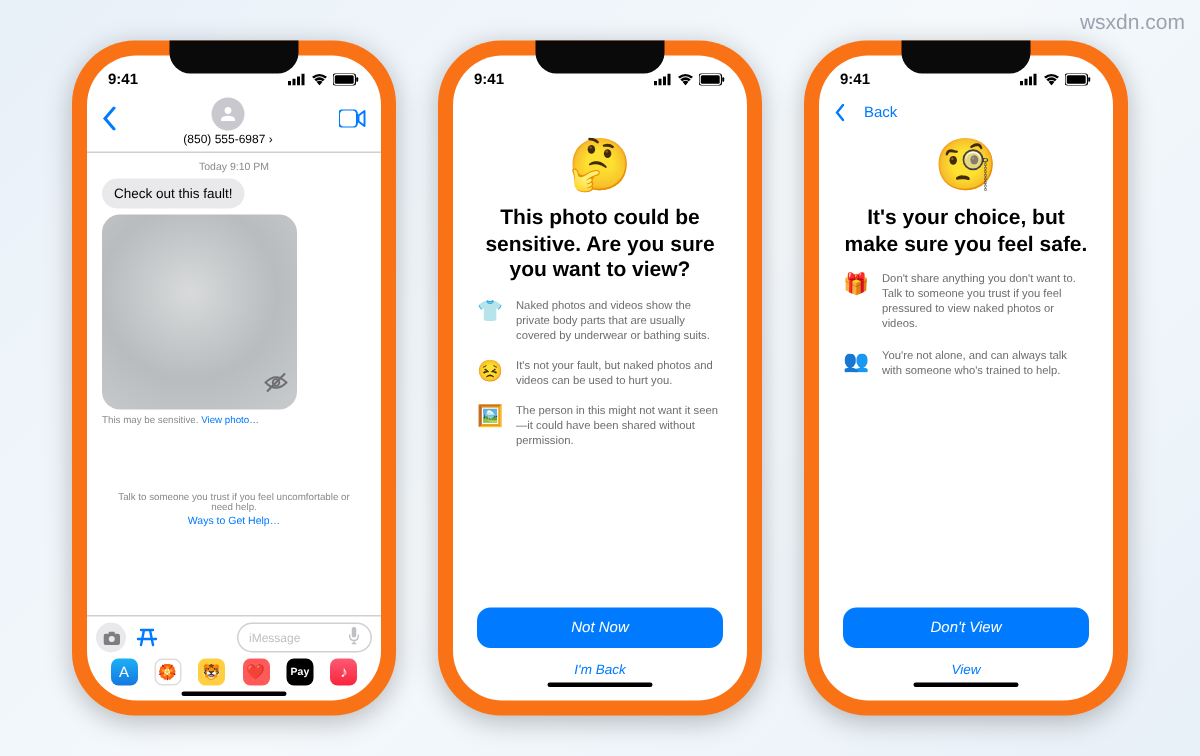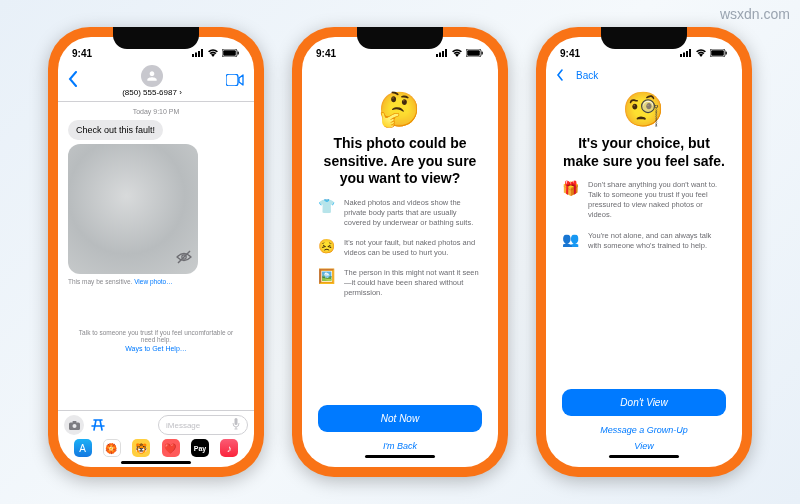--- a/index.html
+++ b/index.html
@@ -311,18 +311,17 @@
           <span class="tx">Don't share anything you don't want to. Talk to someone you trust if you feel pressured to view naked photos or videos.</span>
         </div>
         <div class="ob-item">
           <span class="ic">👥</span>
           <span class="tx">You're not alone, and can always talk with someone who's trained to help.</span>
         </div>
       </div>
     </div>
     <div class="ob-foot">
       <div class="primary-btn">Don't View</div>
-      <div class="secondary-link">Message a Grown-Up</div>
       <div class="secondary-link">View</div>
       <div class="home-ind"></div>
     </div>
   </div>
 </div>
 
 </body></html>

